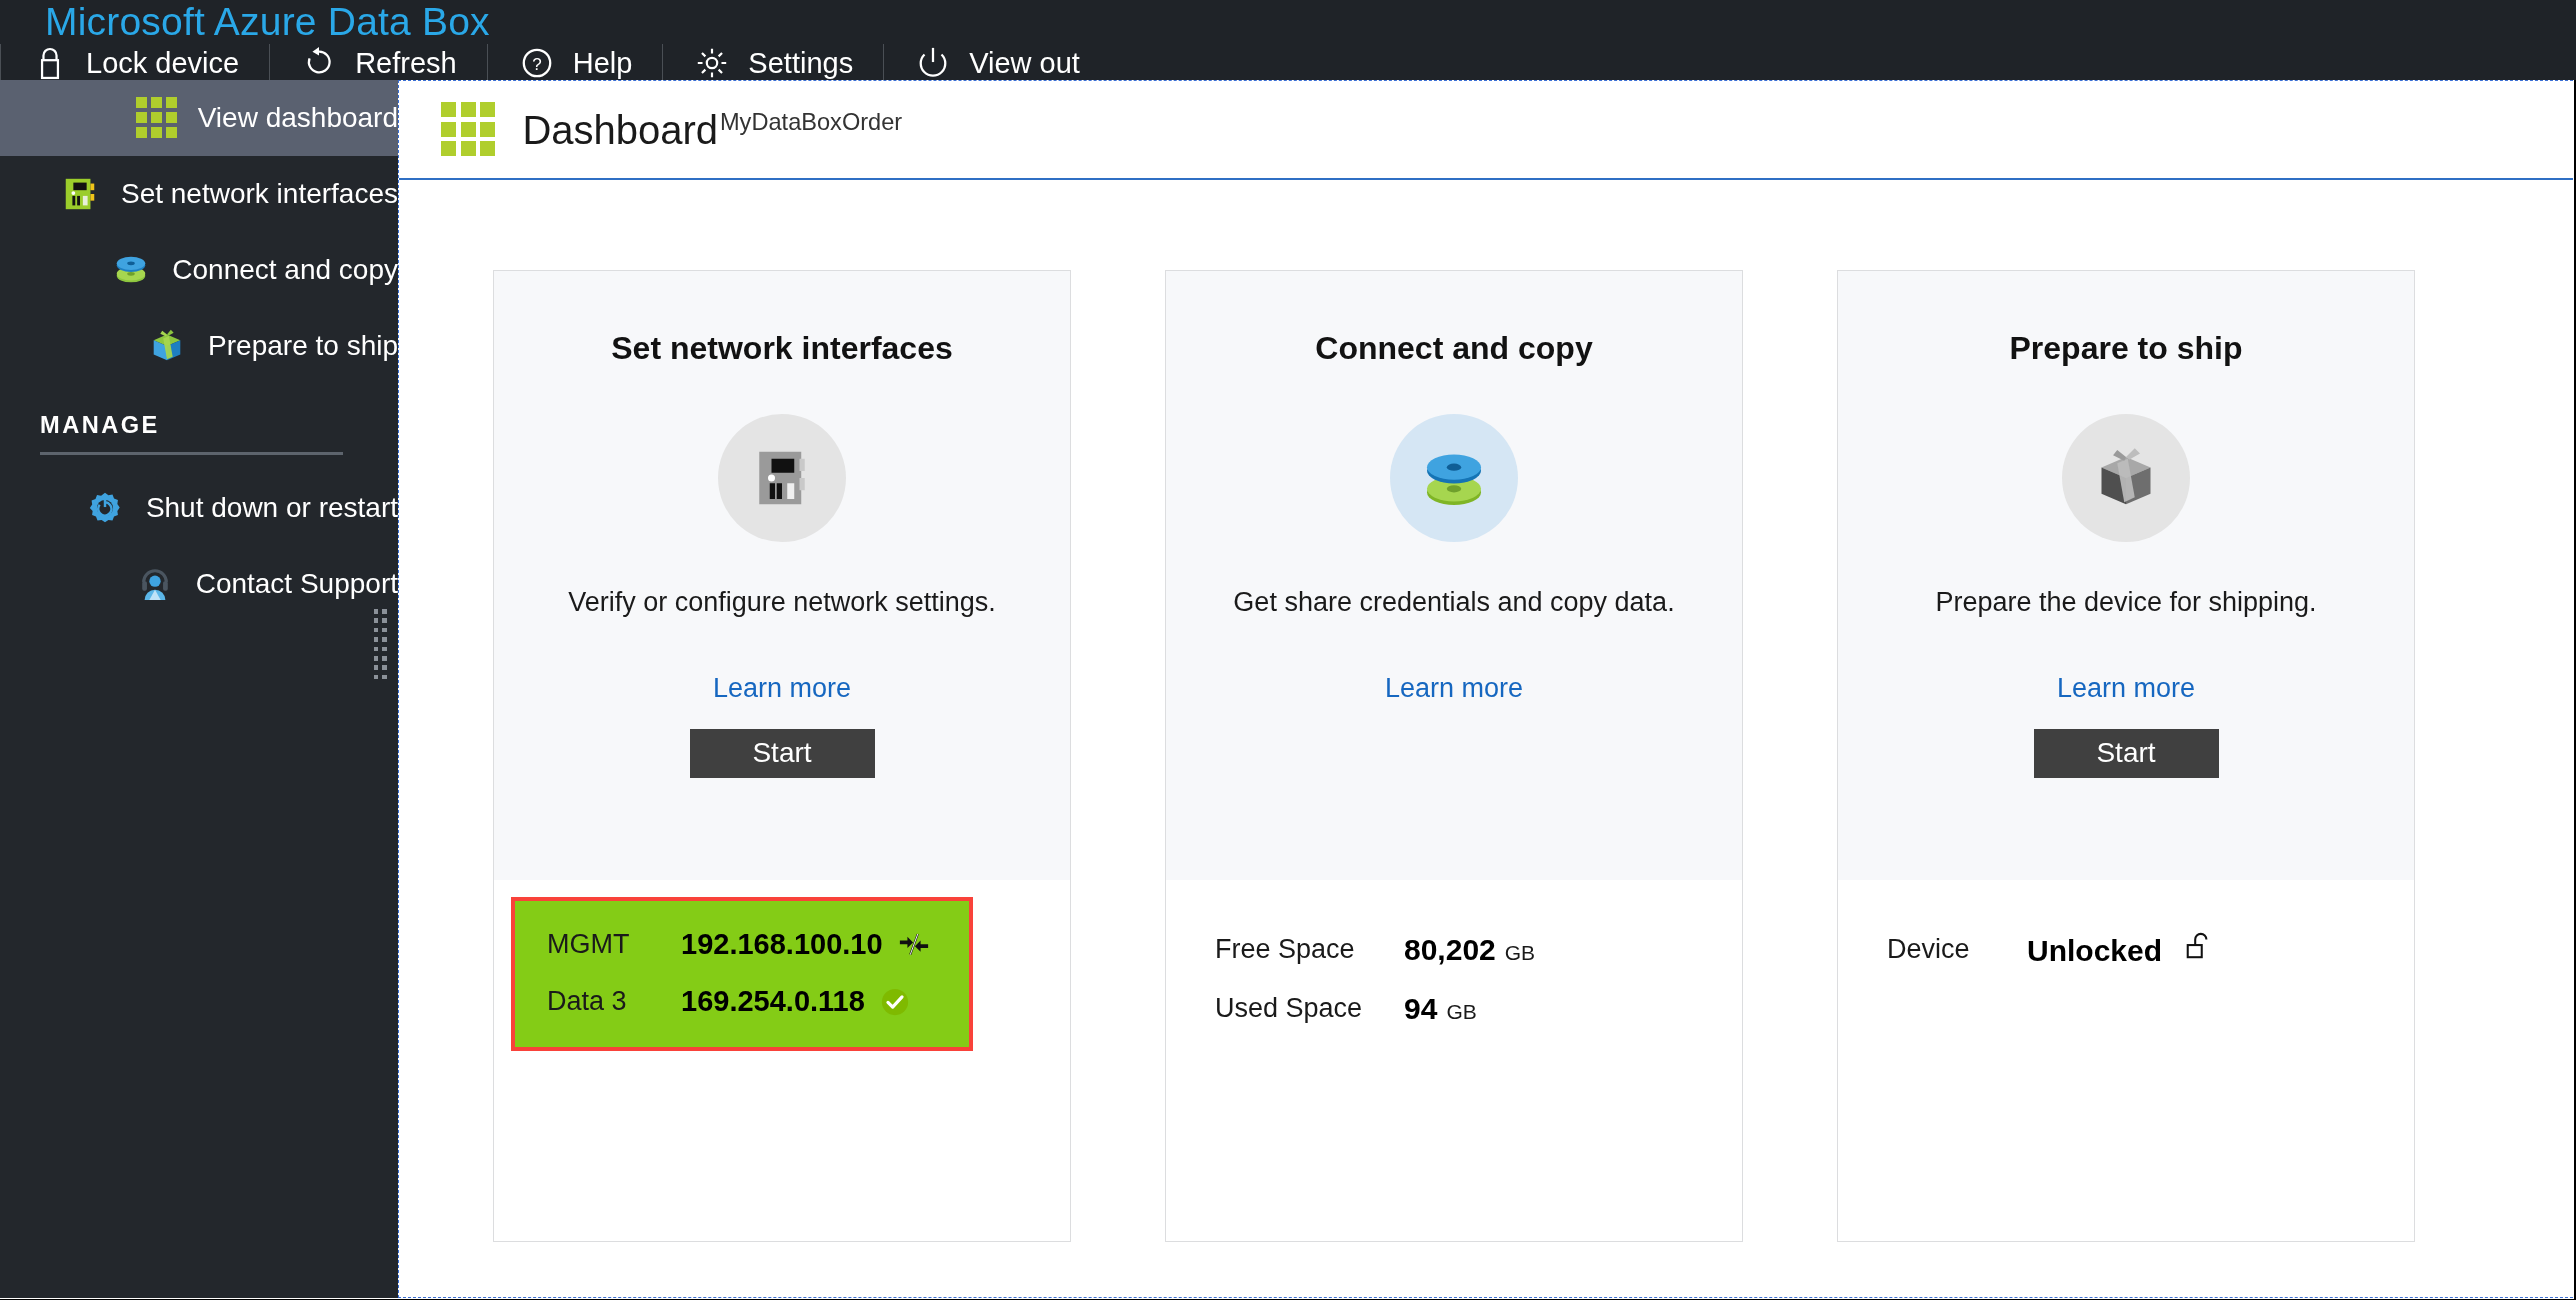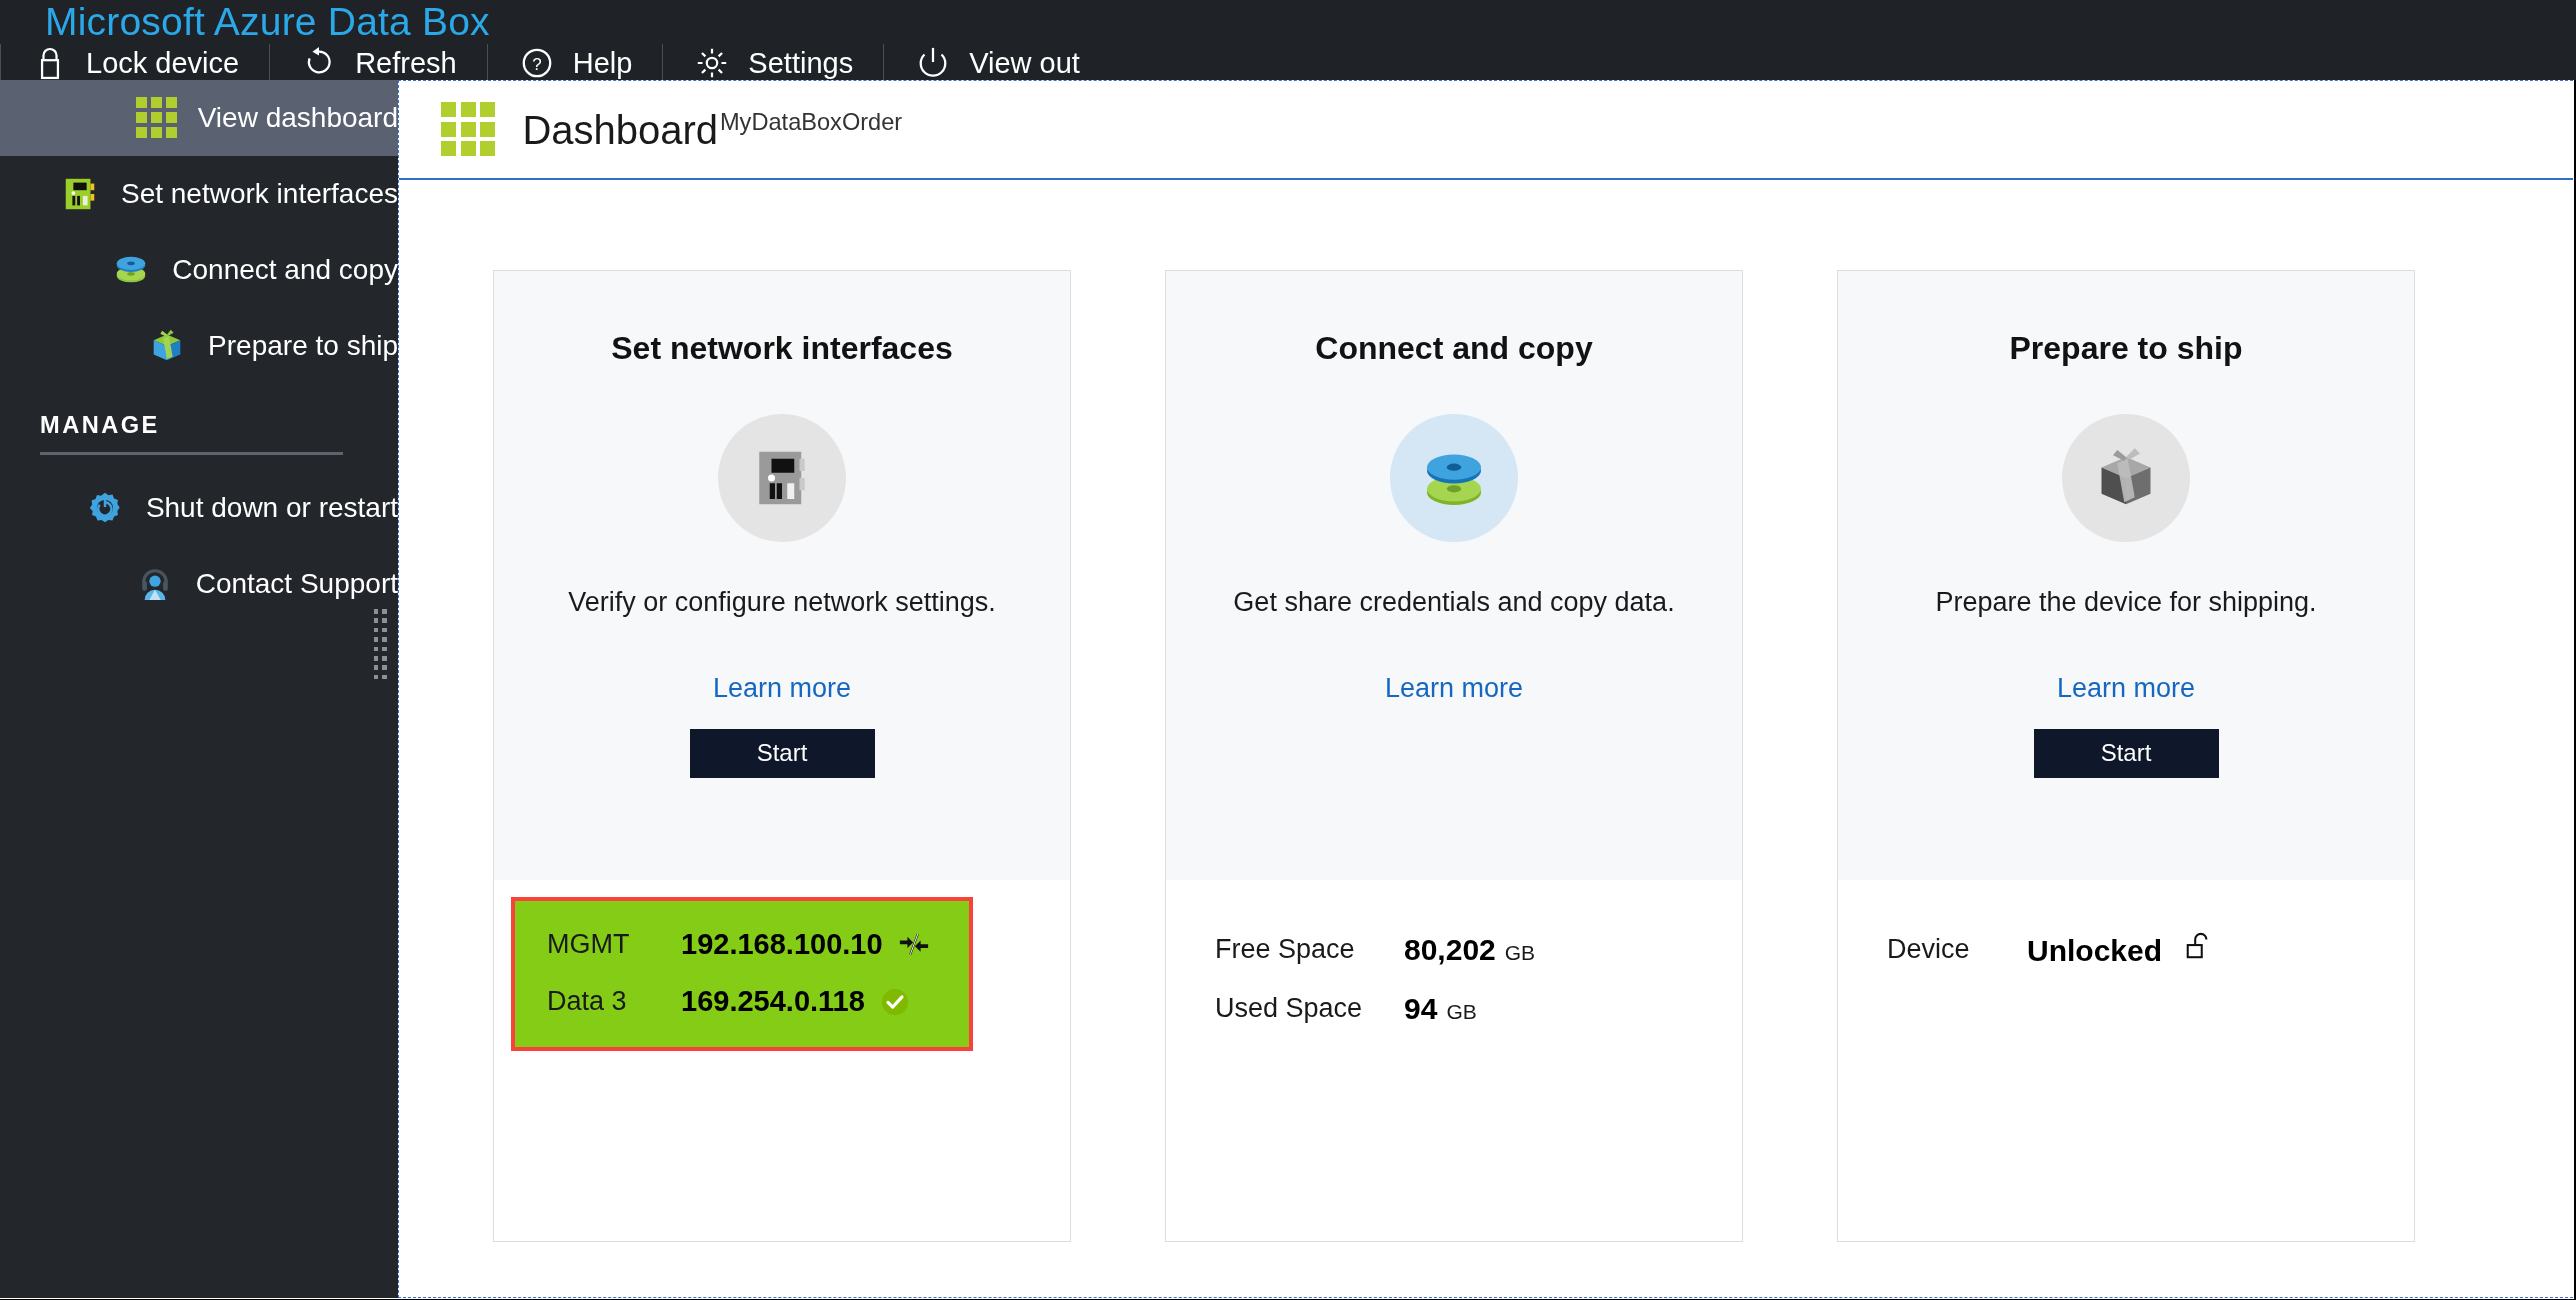--- a/index.html
+++ b/index.html
@@ -193,23 +193,23 @@
   .learnmore {
     margin-top: 55px;
     font-size: 27px;
     color: #1667c0;
     cursor: pointer;
   }
   .startbtn {
     margin-top: 24.5px;
     width: 185px;
     height: 49px;
-    background: #0f172a;
+    background: #404040;
     color: #ffffff;
-    font-size: 24px;
+    font-size: 28px;
     border: none;
     cursor: pointer;
     font-family: "Liberation Sans", sans-serif;
     display: flex;
     align-items: center;
     justify-content: center;
   }
   .card-bottom {
     flex: 1;
     background: #ffffff;

